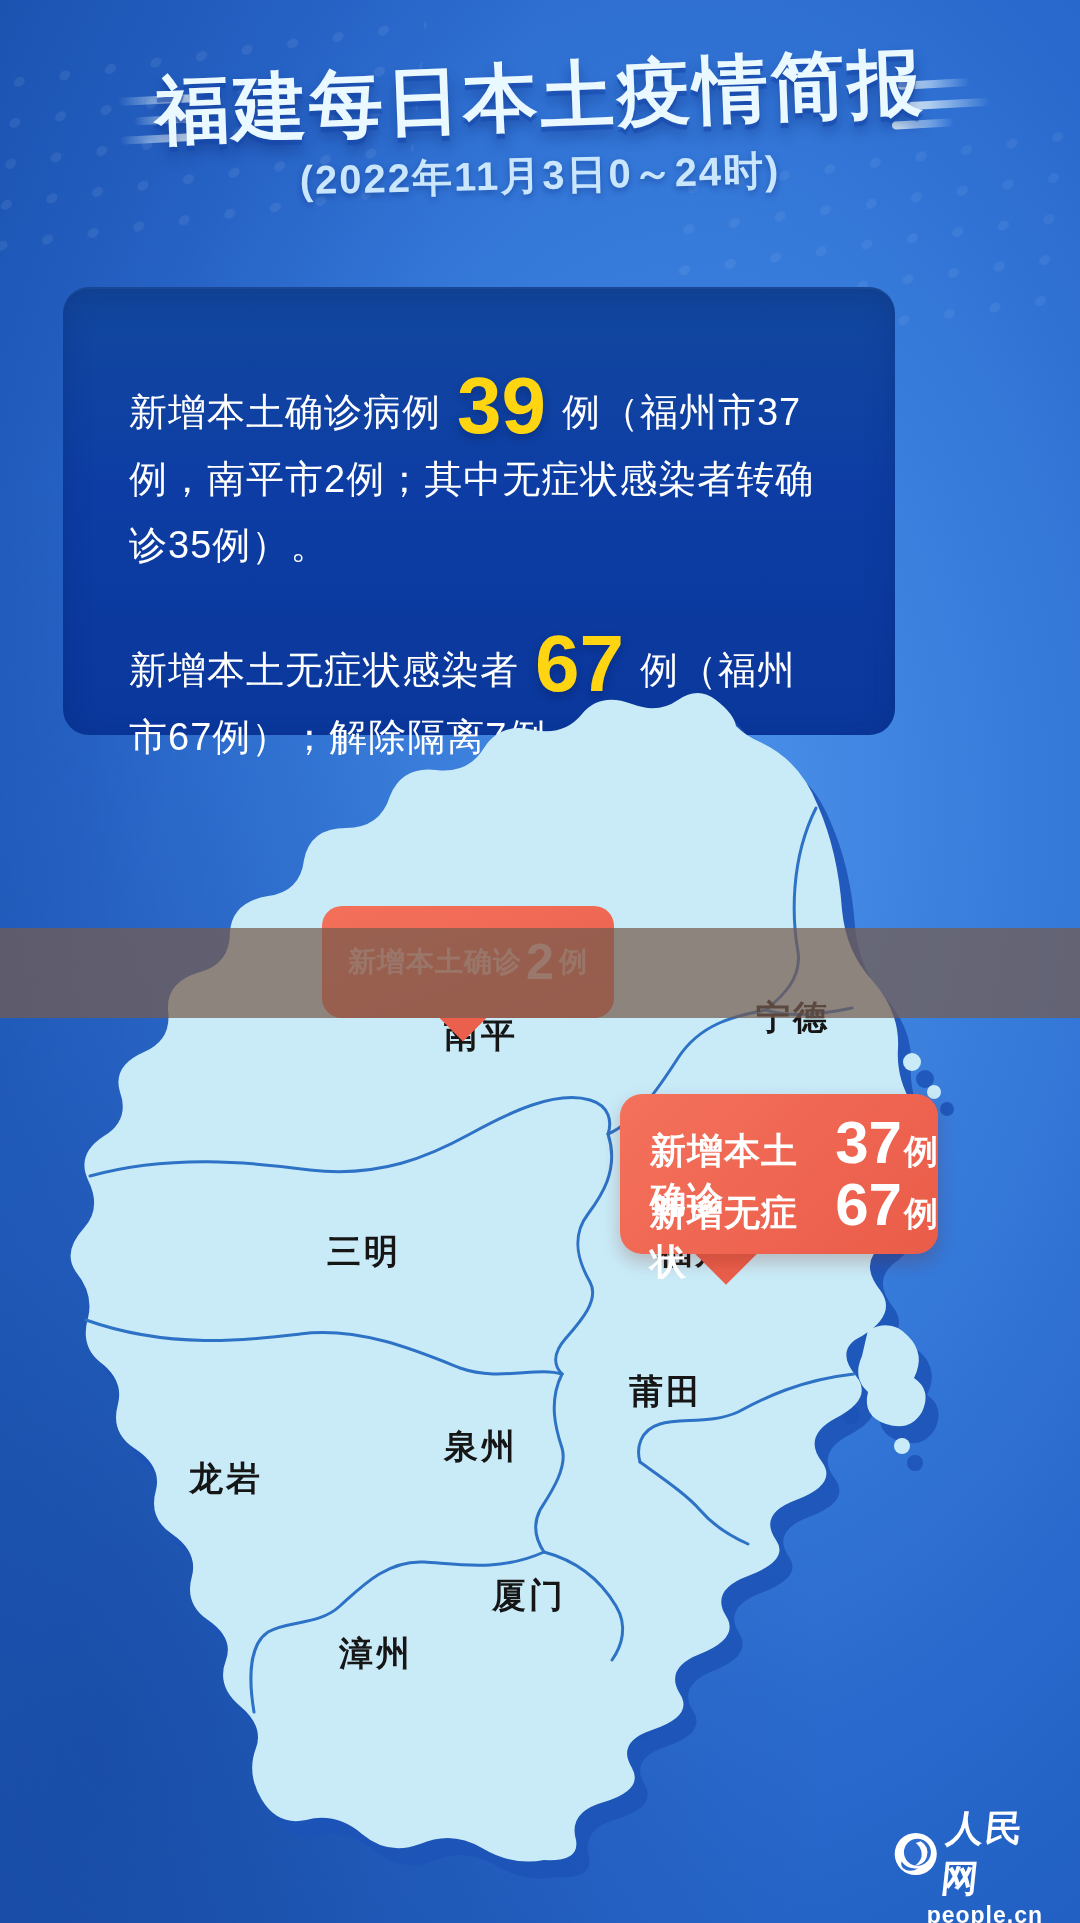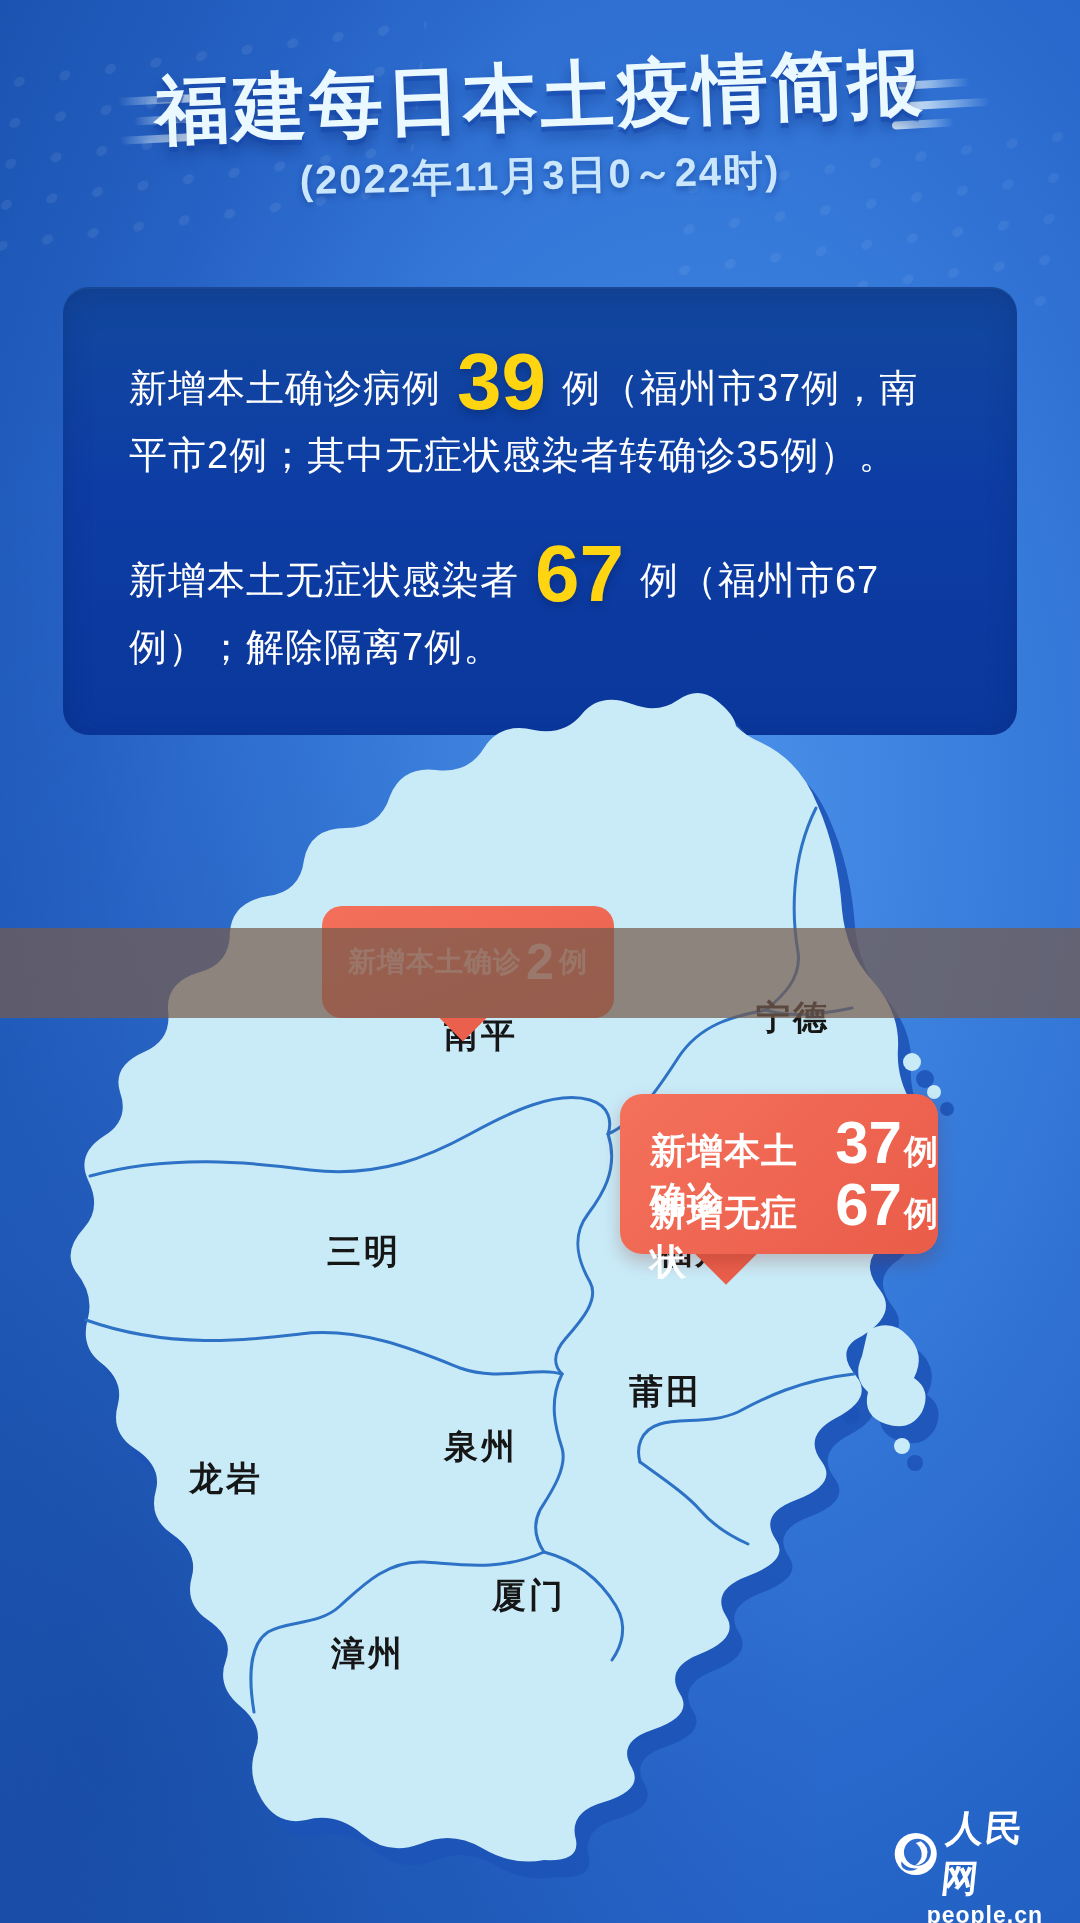--- a/index.html
+++ b/index.html
@@ -38,25 +38,25 @@
   .sr3{left:892px;top:120px;width:62px;transform:rotate(-3deg);}
   .date{
     position:absolute;left:0;top:148px;width:100%;text-align:center;
     font-size:40px;font-weight:700;color:#c9e6fc;letter-spacing:2px;
     transform:rotate(-1.2deg);
     text-shadow:0 3px 6px rgba(10,40,120,.4);
   }
 
   
   .card{
-    position:absolute;left:63px;top:287px;width:954px;height:448px;
+    position:absolute;left:63px;top:287px;width:832px;height:448px;
     border-radius:26px;box-sizing:border-box;
     background:linear-gradient(180deg,#12489f 0%, #0d3da4 45%, #0a379b 100%);
     box-shadow:0 10px 30px rgba(8,30,90,.25) inset, 0 2px 0 rgba(255,255,255,.05) inset;
-    padding:55px 66px 0 66px;color:#ffffff;
+    padding:79px 66px 0 66px;color:#ffffff;
   }
   .card p{margin:0 0 46px 0;font-size:38px;line-height:66px;letter-spacing:1px;}
   .card .num{
     font-size:80px;font-weight:700;color:#FFD511;line-height:1;
     margin:0 16px;vertical-align:-8px;letter-spacing:0;
     text-shadow:0 4px 8px rgba(5,25,80,.35);
   }
 
   
   svg.map{position:absolute;left:0;top:0;width:1080px;height:1923px;}
@@ -175,21 +175,21 @@
   </svg>
 
   <div class="rlabel" style="left:481px;top:1036px;">南平</div>
   <div class="rlabel" style="left:793px;top:1010px;margin-top:8px;">宁德</div>
   <div class="rlabel" style="left:322px;top:1252px;margin-left:42px;">三明</div>
   <div class="rlabel" style="left:695px;top:1252px;">福州</div>
   <div class="rlabel" style="left:666px;top:1392px;">莆田</div>
   <div class="rlabel" style="left:481px;top:1447px;">泉州</div>
   <div class="rlabel" style="left:226px;top:1479px;text-align:center;">龙岩</div>
   <div class="rlabel" style="left:529px;top:1596px;">厦门</div>
-  <div class="rlabel" style="left:368px;top:1654px;">漳州</div>
+  <div class="rlabel" style="left:376px;top:1654px;">漳州</div>
 
   <div class="np-tail"></div>
   <div class="np-bubble">
     <span>新增本土确诊</span>
       <span class="gnum">2</span>
       <span>例</span>
   </div>
 
   <div class="band"></div>
 

